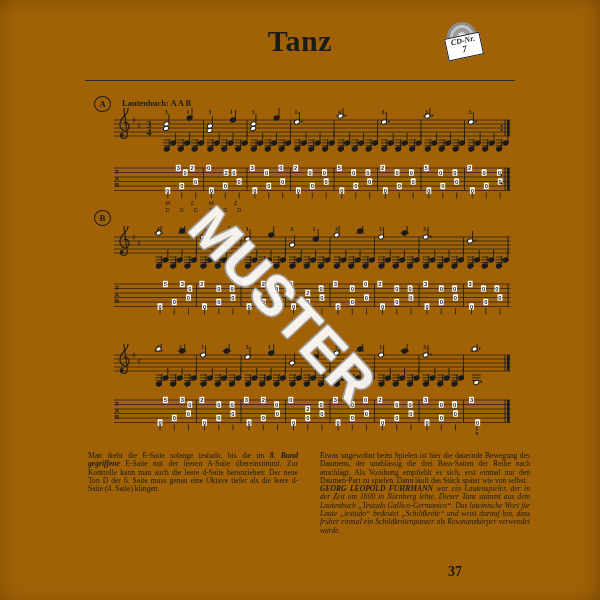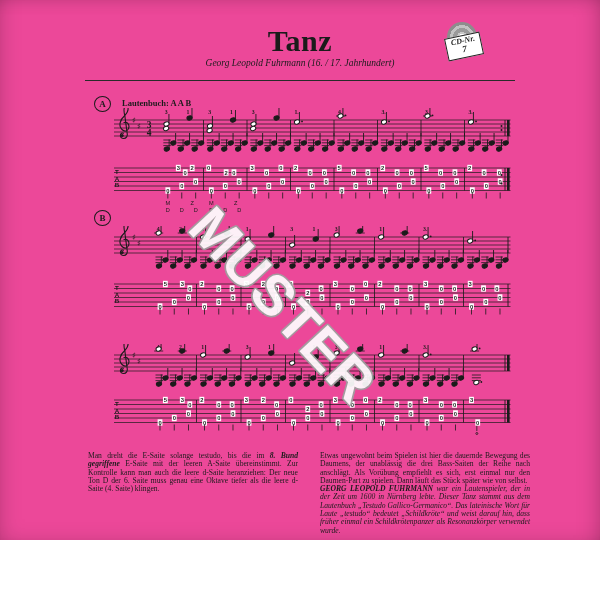--- a/index.html
+++ b/index.html
@@ -1,16 +1,16 @@
 <!DOCTYPE html>
 <html><head>
 <meta charset="utf-8">
 <style>
   html,body{margin:0;padding:0;background:#fff;}
-  .page{position:relative;width:600px;height:540px;background:#ec4899;overflow:hidden;
+  .page{position:relative;width:600px;height:600px;background:#a16207;overflow:hidden;
         font-family:"Liberation Serif",serif;color:#1b1b1b;
         box-shadow:inset 14px -10px 26px -20px rgba(0,0,0,.35), inset -16px 6px 26px -20px rgba(0,0,0,.35), inset 0 14px 20px -18px rgba(0,0,0,.18);}
   .title{position:absolute;left:0;top:24px;width:600px;text-align:center;
          font-size:30px;font-weight:bold;letter-spacing:.5px;}
   .composer{position:absolute;left:0;top:58px;width:600px;text-align:center;
             font-style:italic;font-size:9.5px;}
   .rule{position:absolute;left:85px;top:80px;width:430px;height:1px;background:#2a2a2a;}
   .cd{position:absolute;left:437px;top:22px;width:72px;height:56px;}
   .disc{position:absolute;left:10px;top:0;width:30px;height:30px;border-radius:50%;
         background:radial-gradient(circle at 50% 50%, #fff 0 3px, #c9c9c9 3px 5px, #9a9a9a 5px 9px, #c2c2c2 9px 12px, #8d8d8d 12px 15px);}
@@ -36,21 +36,20 @@
              color:#ffffff;opacity:.92;z-index:6;pointer-events:none;
              text-shadow:1.6px 0 0 #a0a0a0,-1.6px 0 0 #a0a0a0,0 1.6px 0 #a0a0a0,0 -1.6px 0 #a0a0a0,
                          1.2px 1.2px 0 #a0a0a0,-1.2px -1.2px 0 #a0a0a0,1.2px -1.2px 0 #a0a0a0,-1.2px 1.2px 0 #a0a0a0;}
 </style>
 </head>
 <body>
 
 <div class="page">
 
   <div class="title">Tanz</div>
-  <div class="composer">Georg Leopold Fuhrmann (16. / 17. Jahrhundert)</div>
 
   <div class="cd">
     <div class="disc"></div>
     <div class="cdlabel">
       <div class="l1">CD-Nr.</div>
       <div class="l2">7</div>
     </div>
   </div>
 
   <div class="rule"></div>

